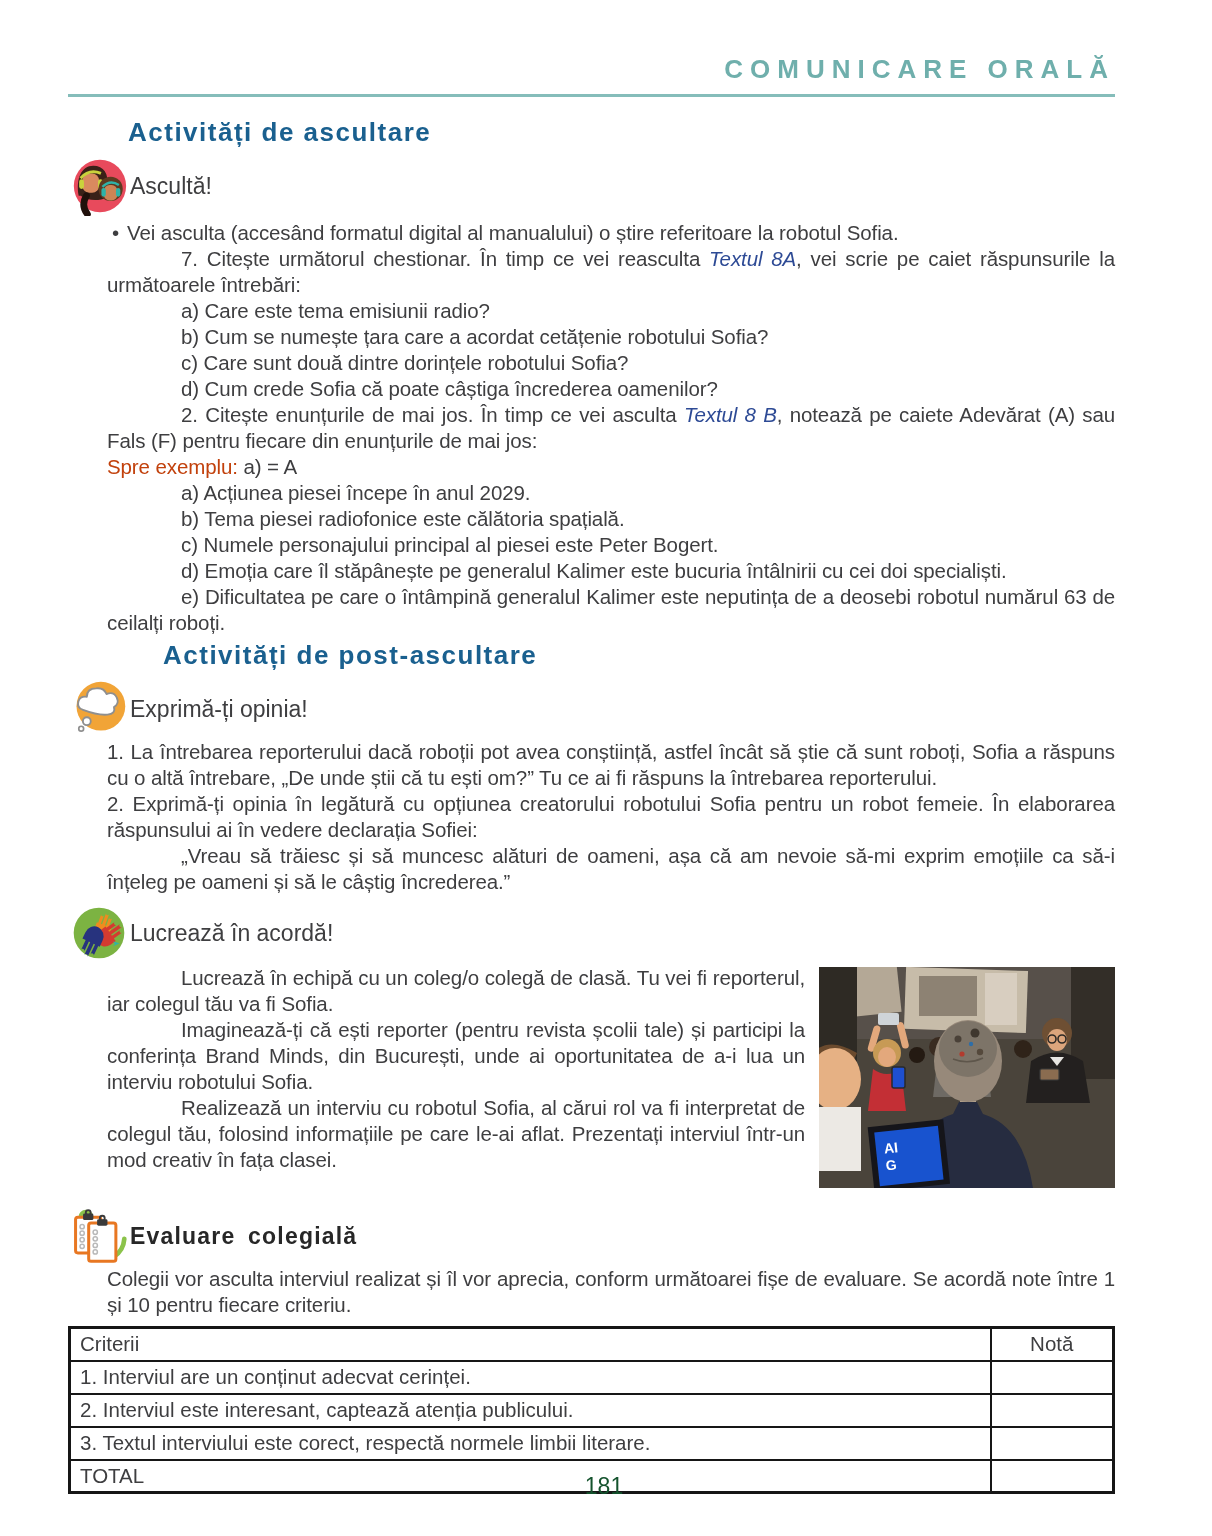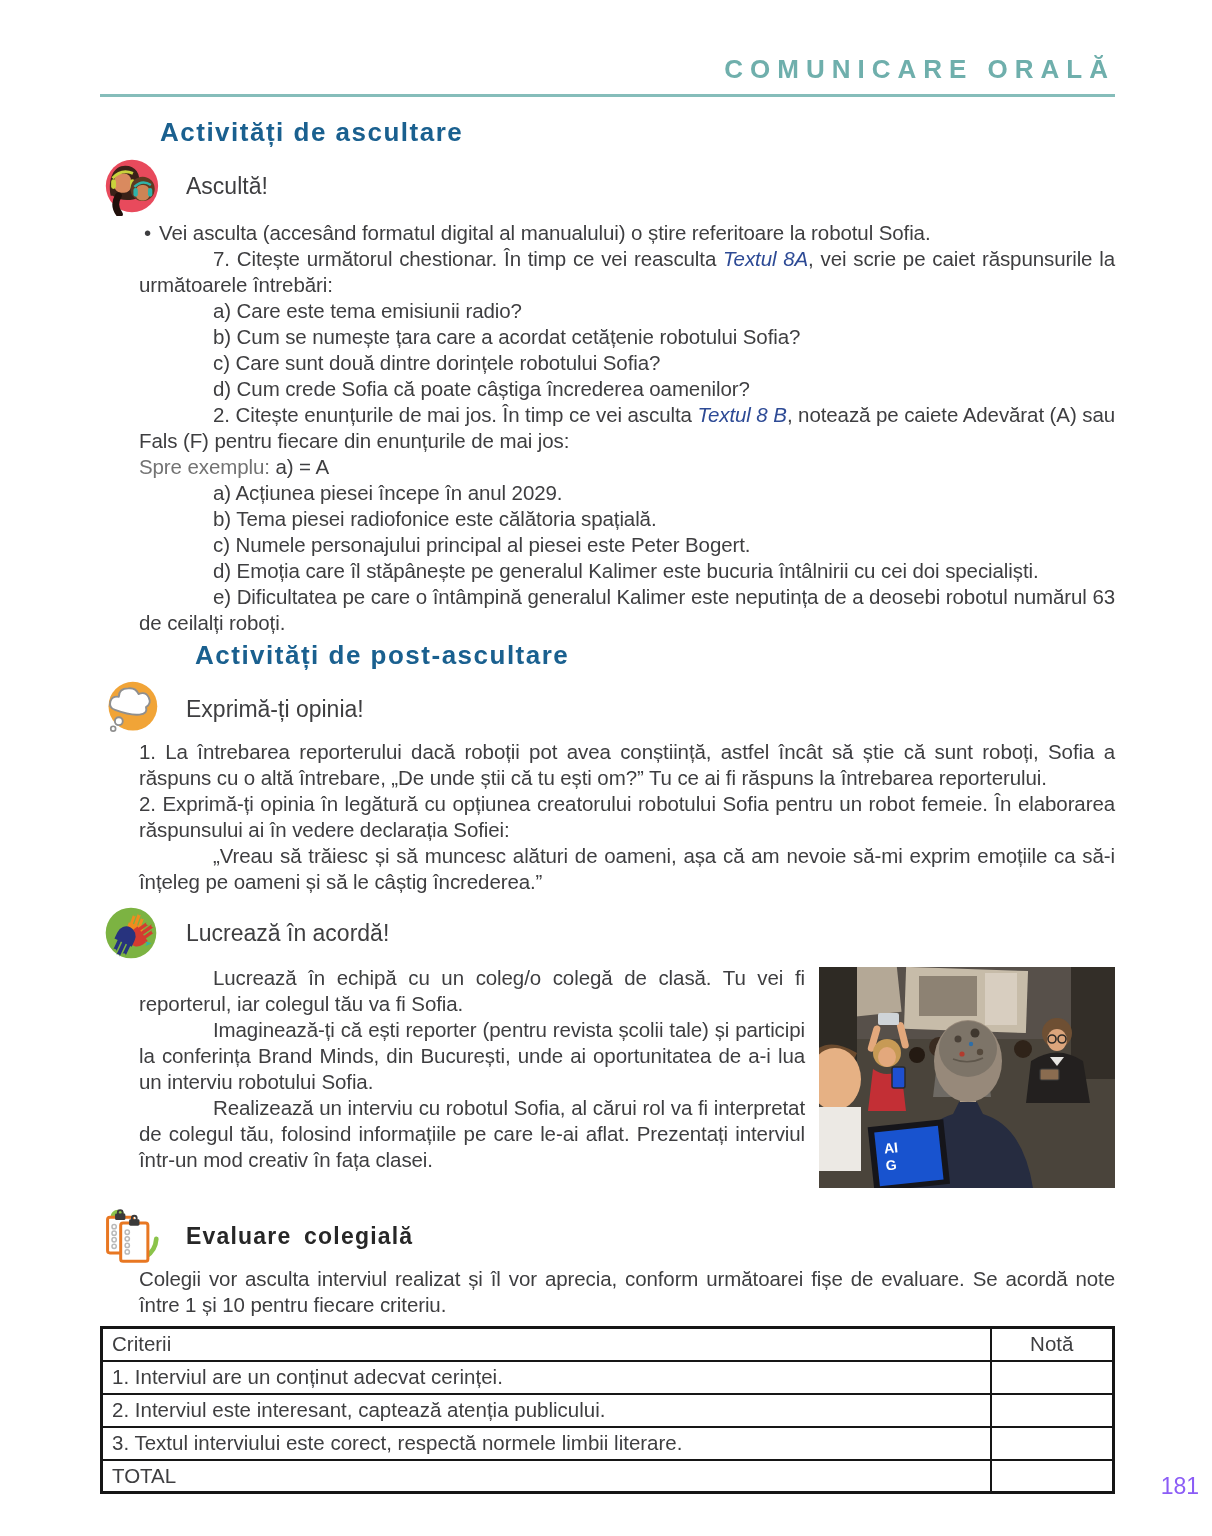--- a/index.html
+++ b/index.html
@@ -1,60 +1,60 @@
 <!DOCTYPE html>
 <html lang="ro"><head>
 <meta charset="utf-8">
 <style>
   * { margin:0; padding:0; box-sizing:border-box; }
   html,body { background:#ffffff; }
   body { font-family:"Liberation Sans", sans-serif; color:#3e3e40; }
   .page { position:relative; width:1212px; height:1536px; background:#fff; overflow:hidden; margin:0 auto; }
-  .content { padding:0 97px 0 100px; }
+  .content { padding:0 97px 0 68px; }
 
   
   .doc-header { margin-top:54px; }
   .doc-header-title { text-align:right; font-size:26px; letter-spacing:7px; color:#6fafac; font-weight:bold; }
   .rule { height:3px; background:#85bdba; margin-top:9px; }
 
   
   .sec-blue { font-size:26px; font-weight:bold; color:#1a608f; letter-spacing:1.5px; }
   h1.sec-blue { margin:20px 0 0 60px; }
   h2.sec-blue { margin:4px 0 0 95px; }
 
   
-  .act-row { display:flex; align-items:center; gap:24px; margin-top:8px; min-height:58px;text-align:right; }
+  .act-row { display:flex; align-items:center; margin-top:8px; min-height:58px;text-align:right; }
   .act-icon { width:62px; height:60px; flex:0 0 auto; }
   .act-icon svg { width:62px; height:60px; display:block; }
   .act-label { font-size:23px; color:#3e3e40; }
   .act-label-bold { font-size:23px; font-weight:bold; color:#272727; letter-spacing:1.2px; word-spacing:5px; }
 
   
   p.b { font-size:20.5px; line-height:26px; color:#3e3e40; letter-spacing:-0.1px;margin-left:39px; }
   .ind { text-indent:74px; }
   .just { text-align:justify; }
   .blt { margin:0 8px 0 5px; }
   .lnk { color:#2d4a95;font-style:italic; }
-  .org { color:#737373; }
+  .org { color:#c2410c; }
   .first-para { margin-top:4px; }
 
   
   .team-text { margin-top:2px; }
   .photo { float:right; width:296px; height:221px; margin:2px 0 10px 14px; }
   .photo svg { width:100%; height:100%; display:block; }
   .photo text { font-family:"Liberation Sans", sans-serif; font-weight:bold; fill:#ffffff; }
   .clear { clear:both; }
 
   
   table.eval { width:100%; border-collapse:collapse; border:3px solid #161616; margin-top:8px; }
   table.eval td { border:2.5px solid #161616; height:33px; padding:1px 9px; font-size:20.5px; color:#3e3e40; }
   td.c2 { width:123px; text-align:center; }
 
   
-  .page-number { position:absolute; top:1473px; left:0; right:13px; text-align:right; font-size:23px; color:#8b5cf6; }
+  .page-number { position:absolute; top:1473px; left:0; right:4px; text-align:center; font-size:23px; color:#14532d; }
 </style>
 </head>
 <body>
 
 <div class="page">
   <div class="content">
 
     <header class="doc-header">
       <div class="doc-header-title">COMUNICARE ORALĂ</div>
       <div class="rule"></div>

